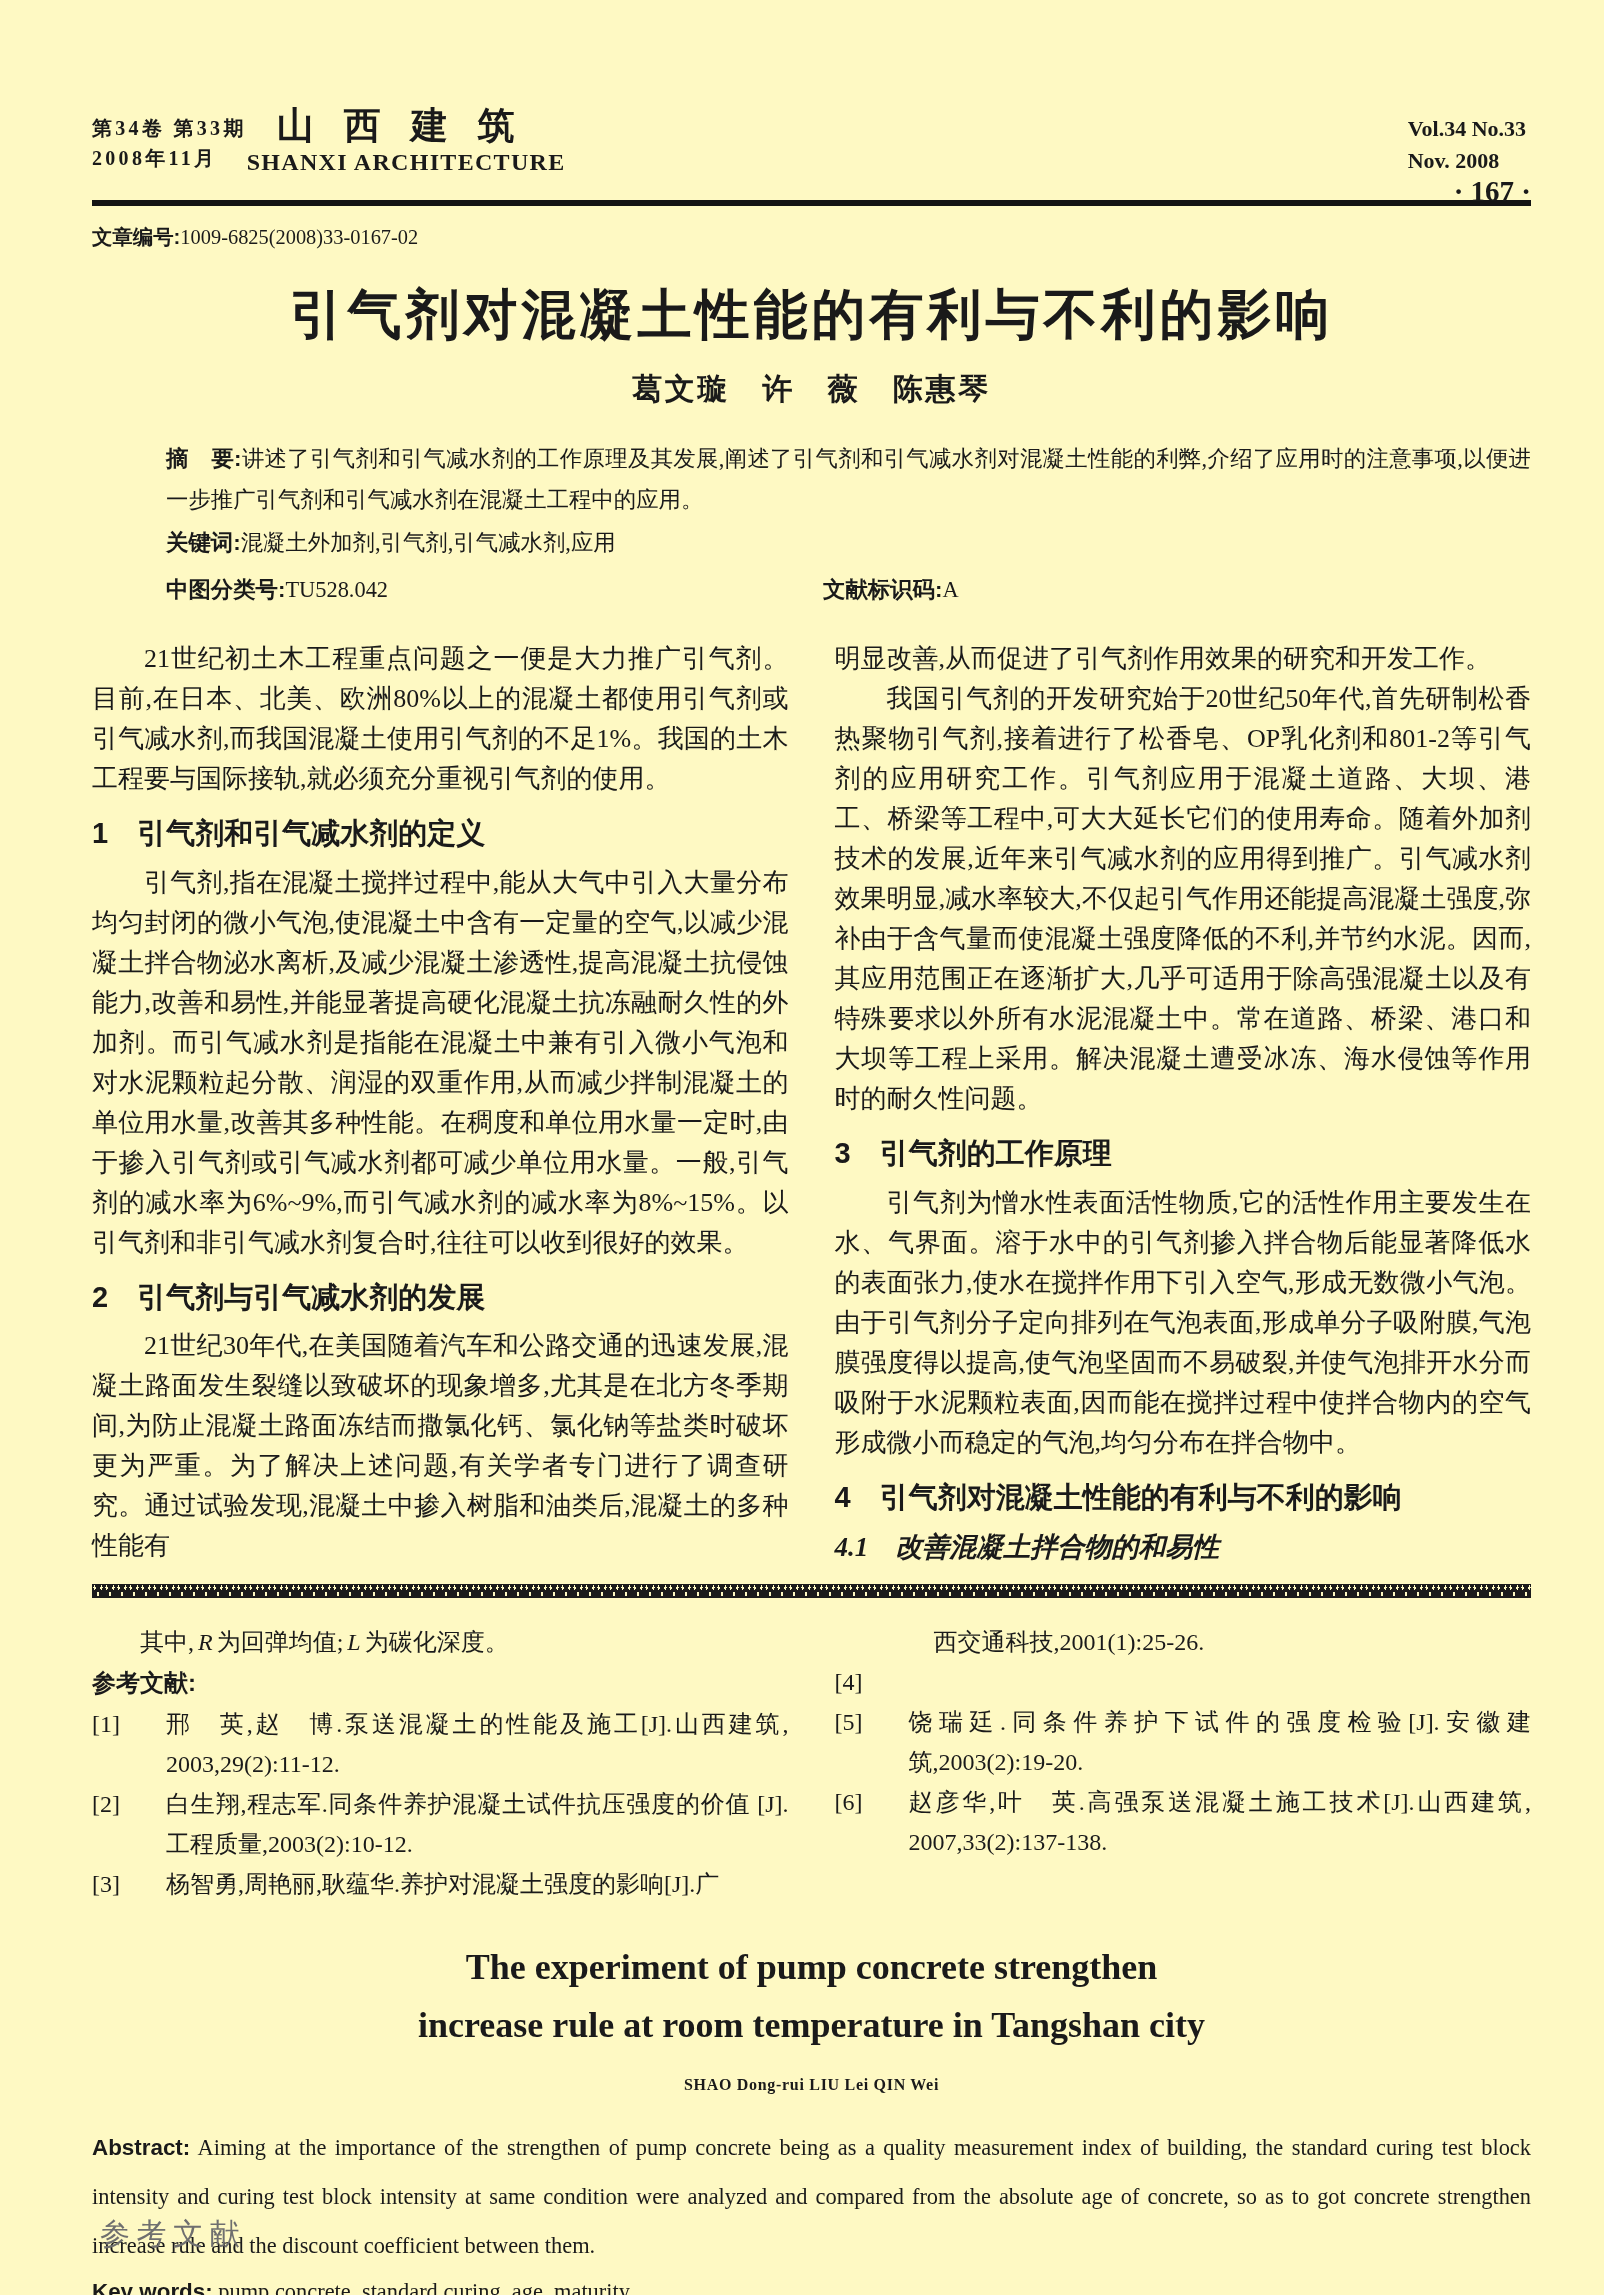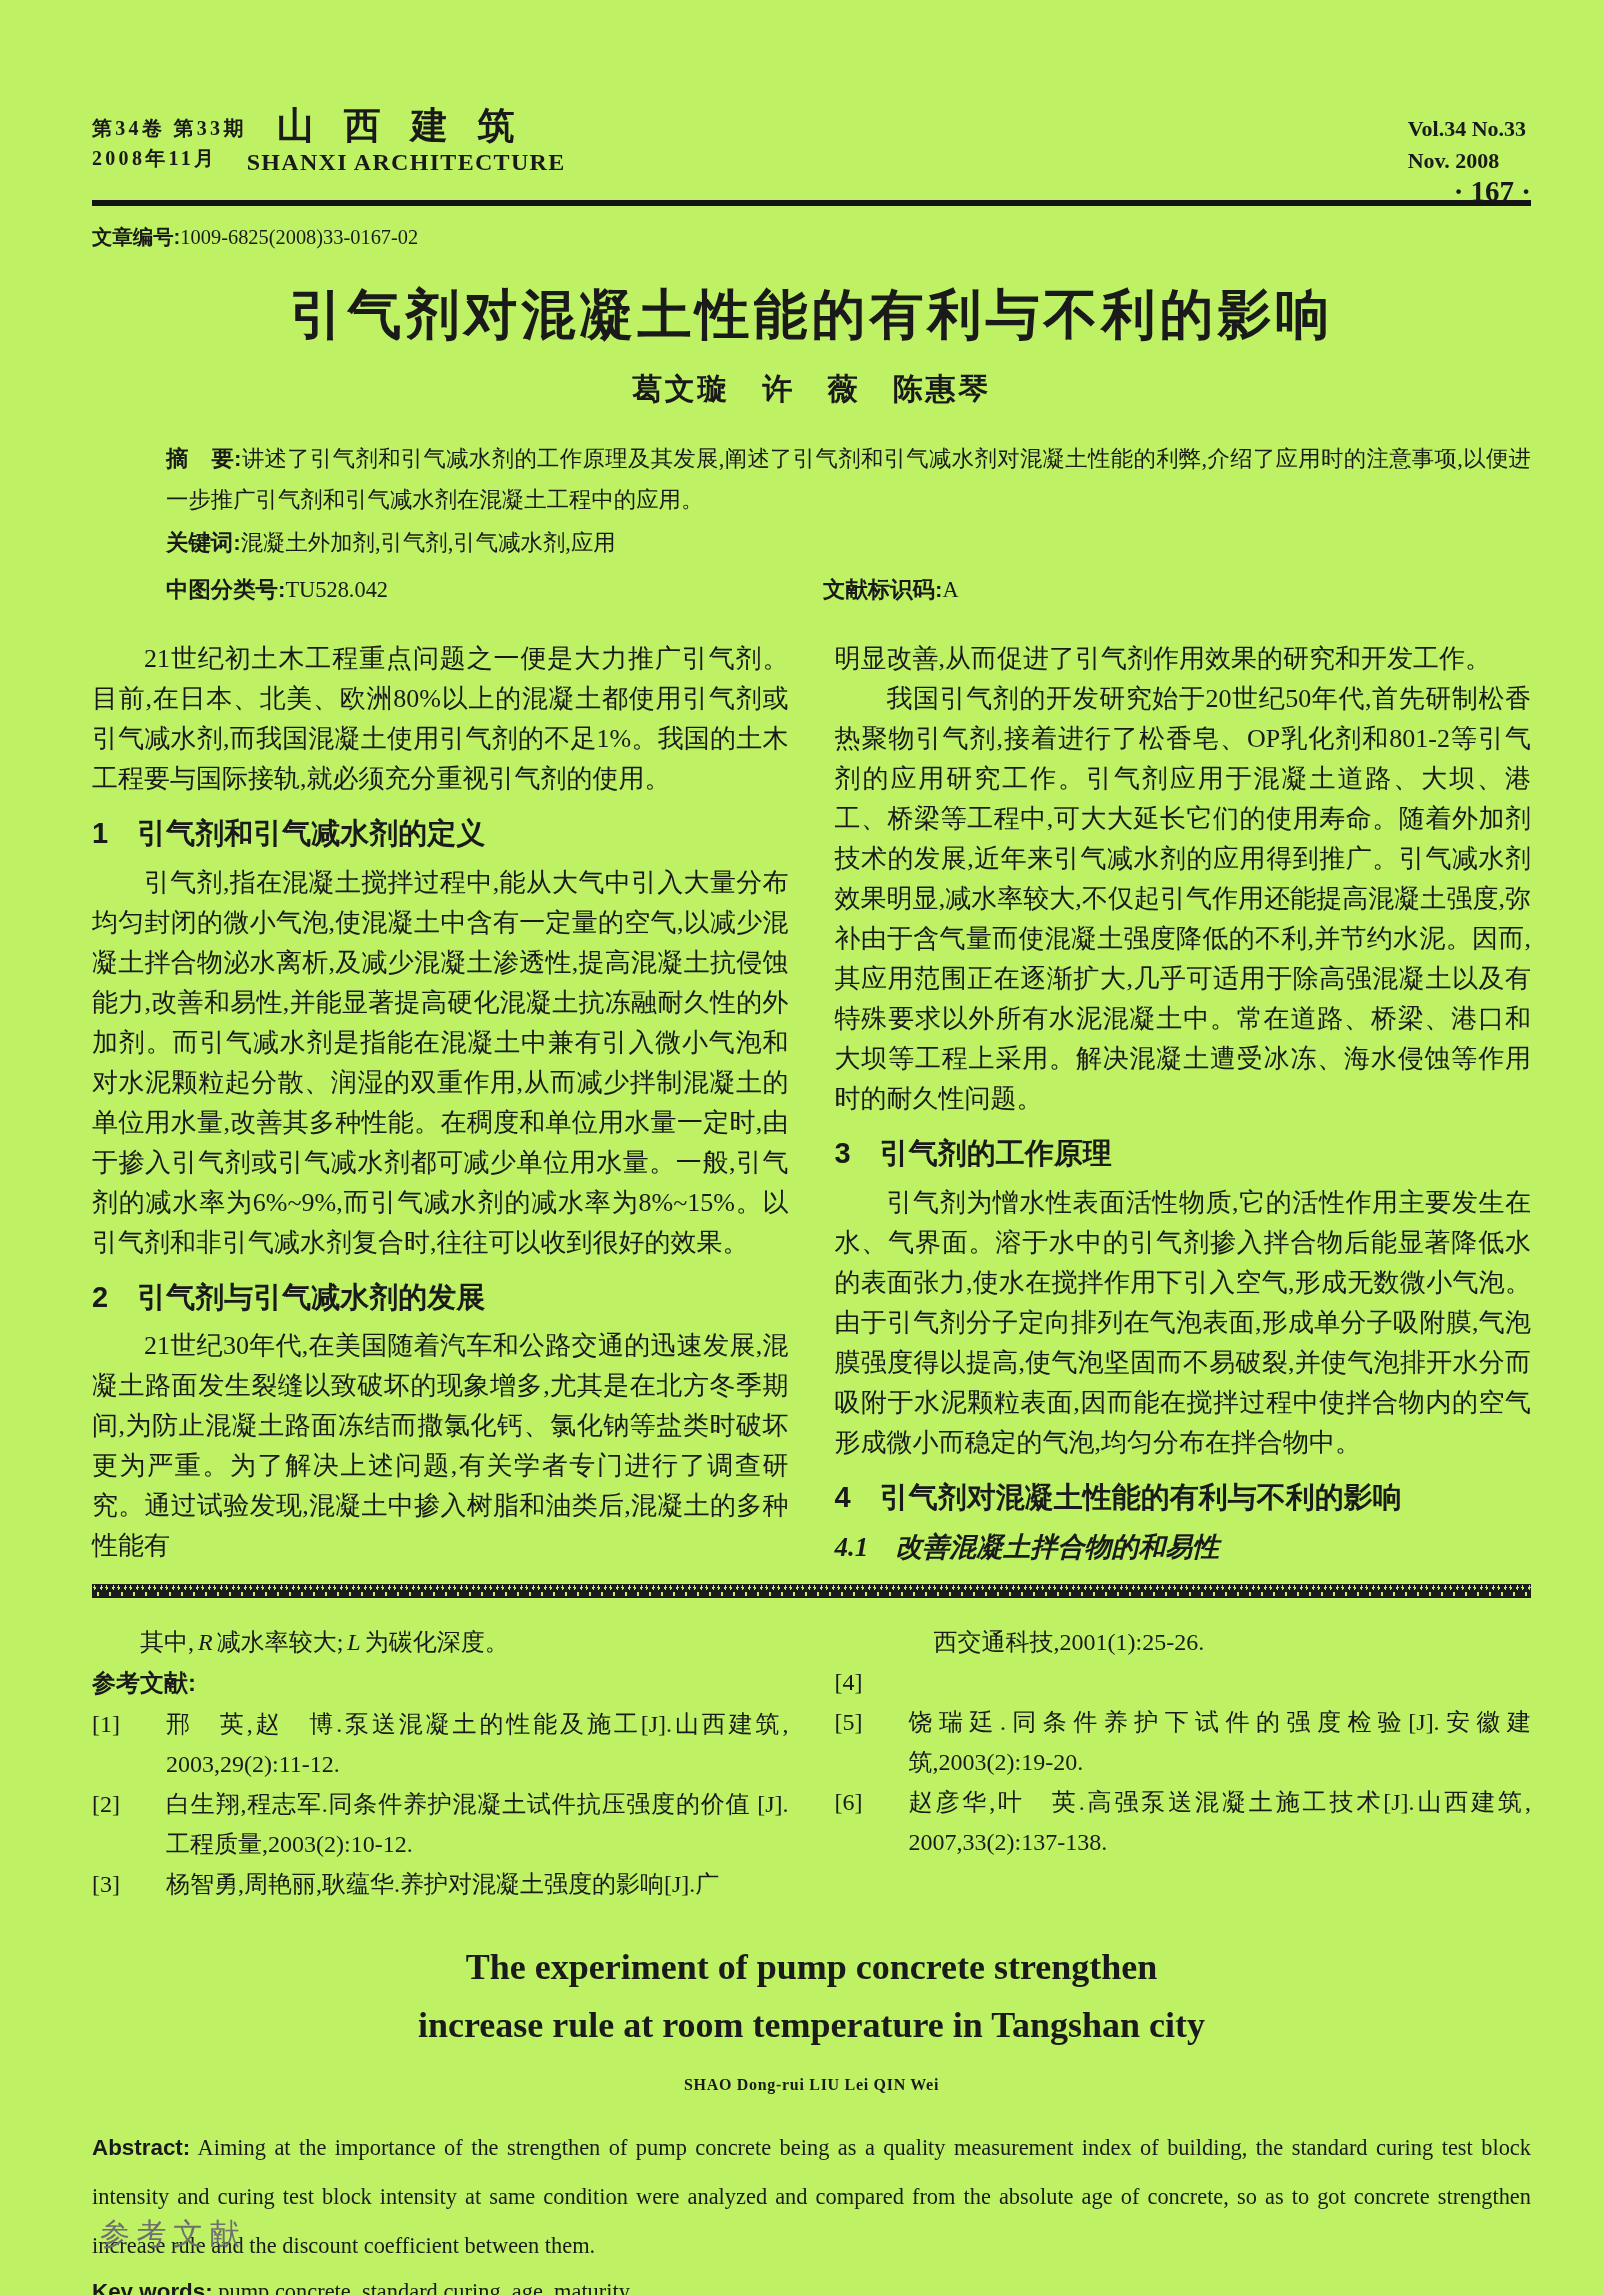--- a/index.html
+++ b/index.html
@@ -1,20 +1,20 @@
 <!DOCTYPE html>
 <html style="font-size:10.5px"><head>
 <meta charset="utf-8">
 <style>
   html,body{margin:0;padding:0;background:#e8e8e8;}
   .page{
     position:relative;
     width:1605px;height:2295px;
     margin:0 auto;
-    background:#bef264;
+    background:#fef9c3;
     color:#1a1a1a;
     font-family:"Liberation Serif",serif;
     overflow:hidden;
     box-sizing:border-box;
     padding:105px 74px 16px 92px;
   }
   .content{width:1439px;}
 
   
   .jheader{display:flex;align-items:flex-start;justify-content:space-between;height:78px;}
@@ -141,21 +141,21 @@
         <div class="h-num">4　引气剂对混凝土性能的有利与不利的影响</div>
         <div class="h-sub">4.1　改善混凝土拌合物的和易性</div>
       </div>
     </div>
 
     <div class="divider"></div>
 
     <div class="bcols">
       <div class="bcol">
         <div class="note">
-          <span>其中,</span><span class="var">R</span><span>减水率较大;</span><span class="var">L</span><span>为碳化深度。</span>
+          <span>其中,</span><span class="var">R</span><span>为回弹均值;</span><span class="var">L</span><span>为碳化深度。</span>
         </div>
         <div class="refs-label">参考文献:</div>
         <div class="ref">
           <span class="ref-no">[1]</span>
           <span class="ref-text">邢　英,赵　博.泵送混凝土的性能及施工[J].山西建筑, 2003,29(2):11-12.</span>
         </div>
         <div class="ref">
           <span class="ref-no">[2]</span>
           <span class="ref-text">白生翔,程志军.同条件养护混凝土试件抗压强度的价值 [J].工程质量,2003(2):10-12.</span>
         </div>

